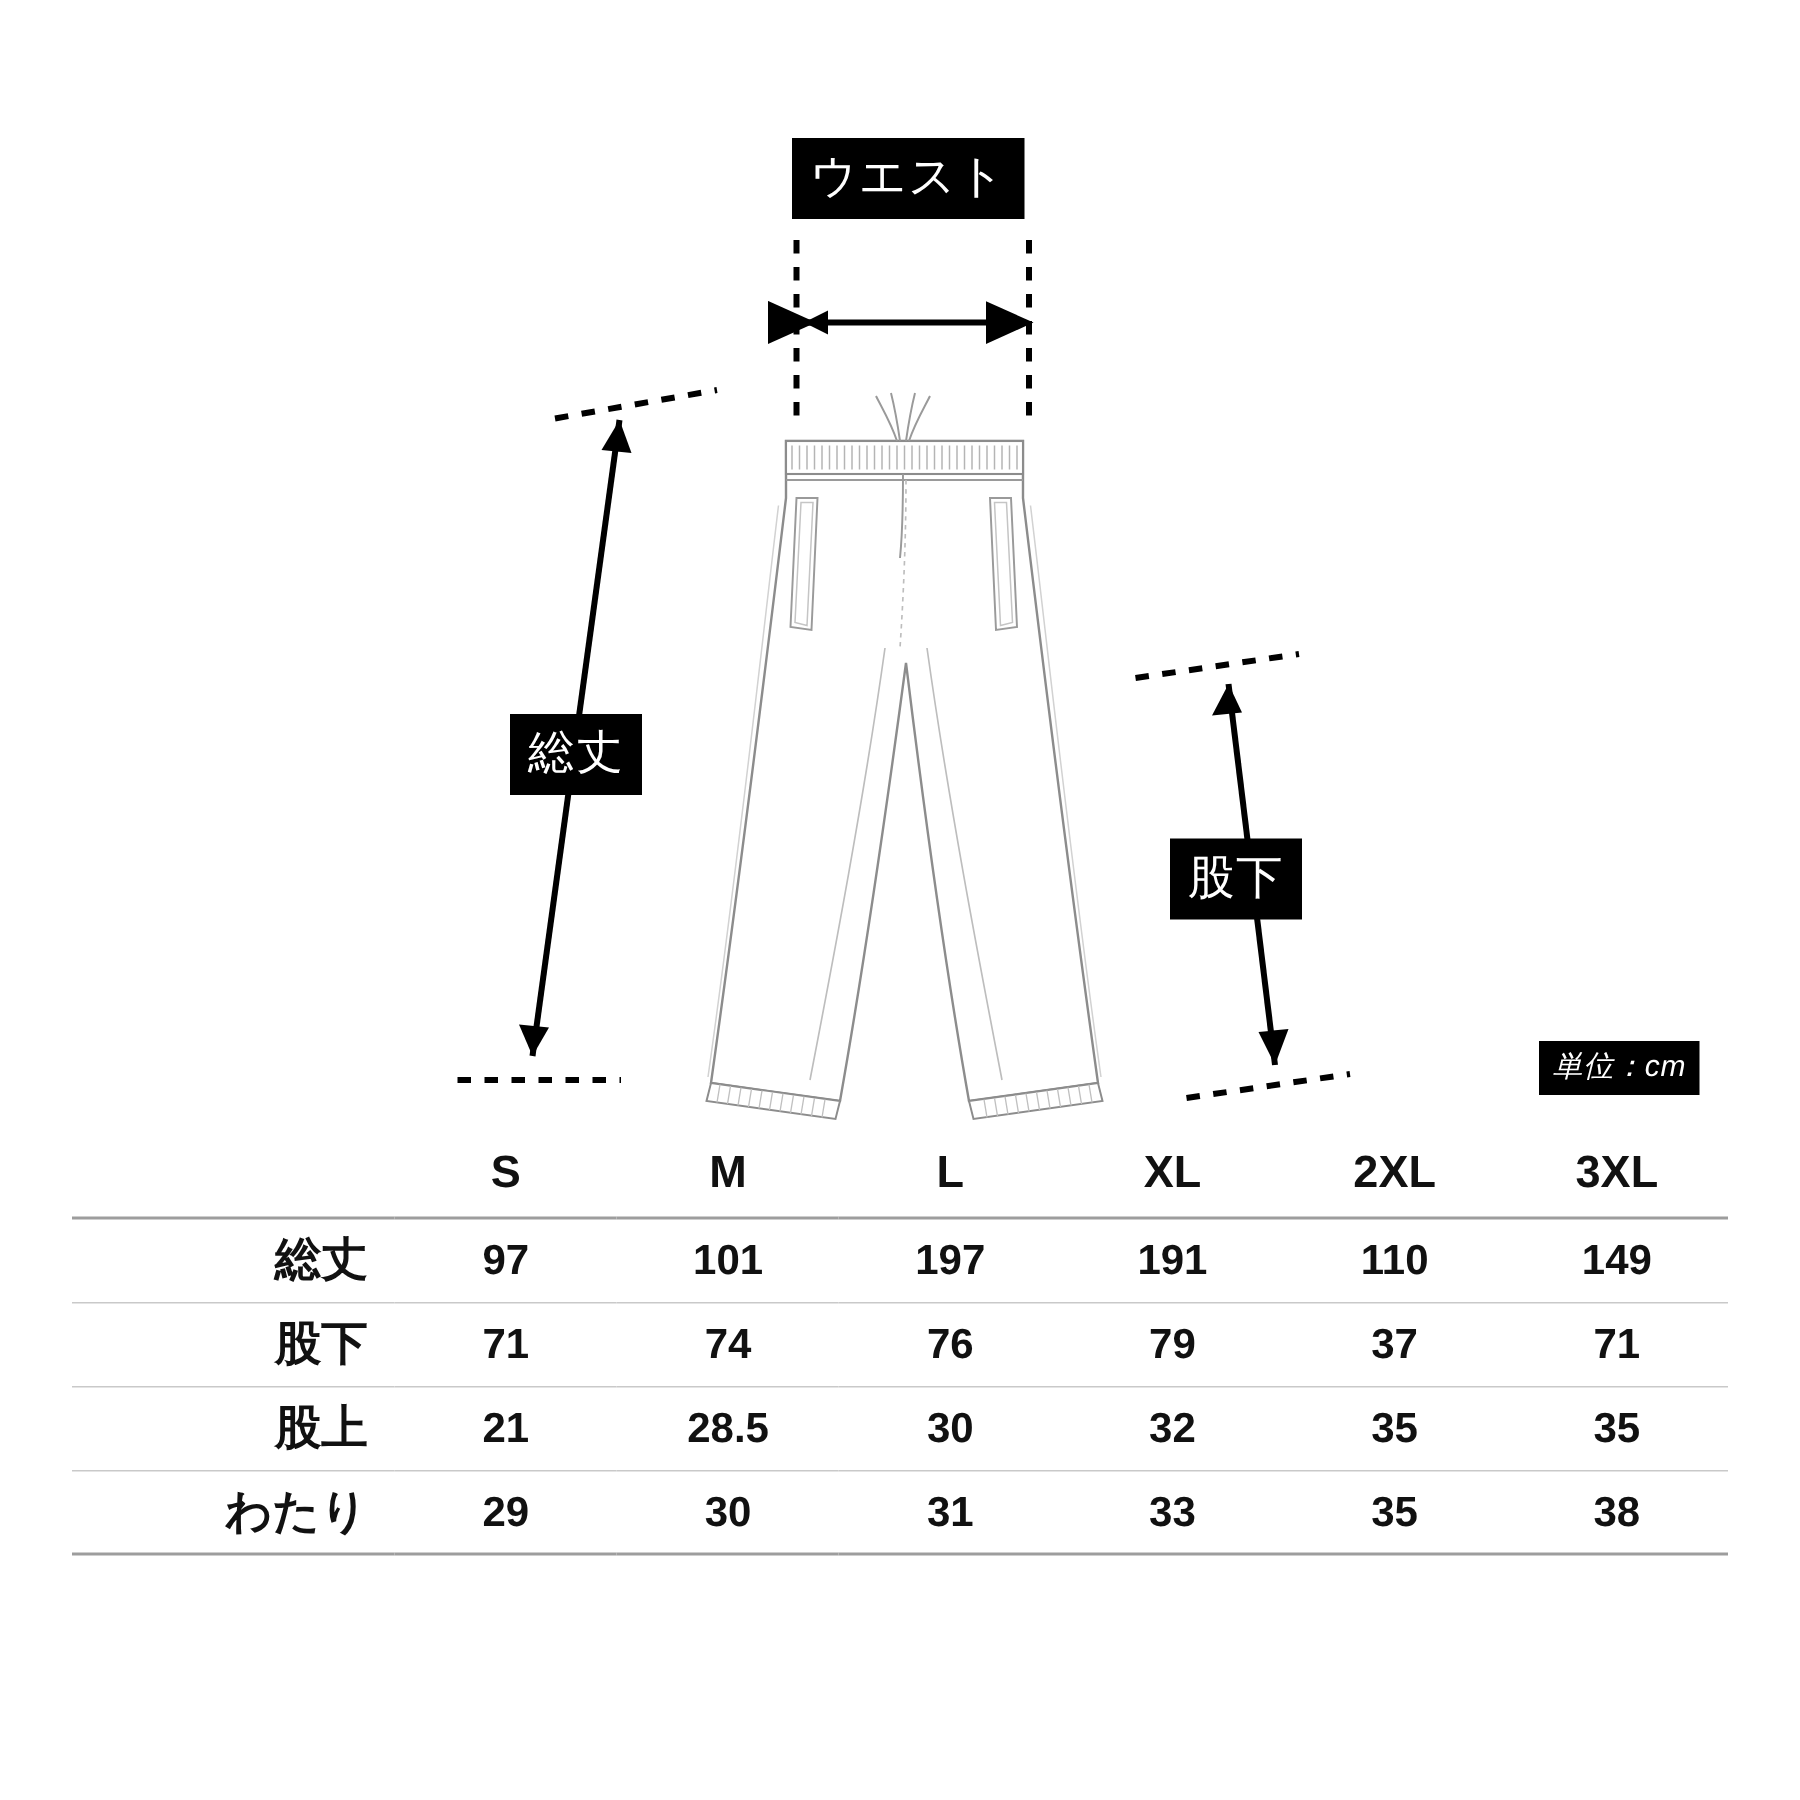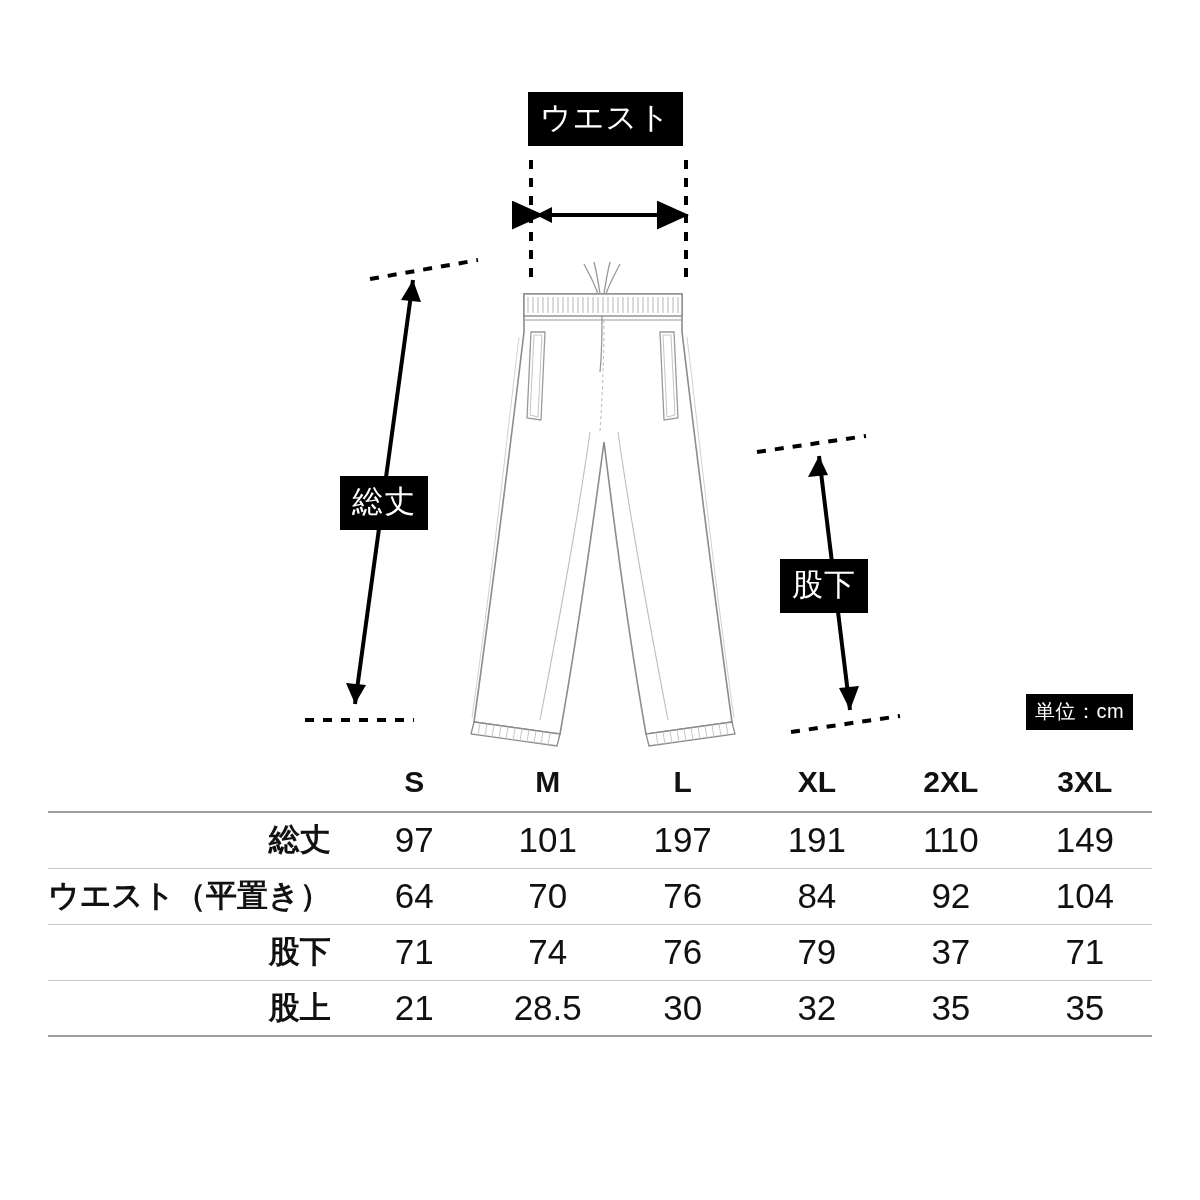--- a/index.html
+++ b/index.html
@@ -32,38 +32,39 @@
     font-size: 31px;
     line-height: 1;
     padding: 10px 12px 13px 12px;
     letter-spacing: 1px;
     white-space: nowrap;
   }
   .tag.small {
     font-size: 20px;
     padding: 7px 9px 9px 9px;
     letter-spacing: 0.5px;
+    font-style: italic;
   }
   #tag-waist { left: 528px; top: 60px; }
   #tag-total { left: 340px; top: 444px; }
   #tag-inseam { left: 780px; top: 527px; }
   #tag-unit   { left: 1026px; top: 662px; }
 
   
   #size-table {
     position: absolute;
     left: 48px;
     top: 752px;
     width: 1104px;
     border-collapse: collapse;
   }
   #size-table th, #size-table td {
-    font-weight: normal;
+    font-weight: bold;
     text-align: center;
-    font-size: 35px;
+    font-size: 28px;
     color: #111;
     padding: 0;
     height: 56px;
     vertical-align: middle;
   }
   #size-table thead th {
     font-size: 30px;
     font-weight: bold;
     border-bottom: 2px solid #9d9d9d;
     height: 60px;
@@ -262,42 +263,42 @@
       <tr>
         <th class="rowhead">総丈</th>
         <td>97</td>
         <td>101</td>
         <td>197</td>
         <td>191</td>
         <td>110</td>
         <td>149</td>
       </tr>
       <tr>
-        <th class="rowhead">ウエスト（平置き）</th>
-        <td>64</td>
-        <td>70</td>
-        <td>76</td>
-        <td>84</td>
-        <td>92</td>
-        <td>104</td>
-      </tr>
-      <tr>
         <th class="rowhead">股下</th>
         <td>71</td>
         <td>74</td>
         <td>76</td>
         <td>79</td>
         <td>37</td>
         <td>71</td>
       </tr>
       <tr>
         <th class="rowhead">股上</th>
         <td>21</td>
         <td>28.5</td>
         <td>30</td>
         <td>32</td>
         <td>35</td>
         <td>35</td>
       </tr>
+      <tr>
+        <th class="rowhead">わたり</th>
+        <td>29</td>
+        <td>30</td>
+        <td>31</td>
+        <td>33</td>
+        <td>35</td>
+        <td>38</td>
+      </tr>
     </tbody>
   </table>
 
 </div>
 
 </body></html>

